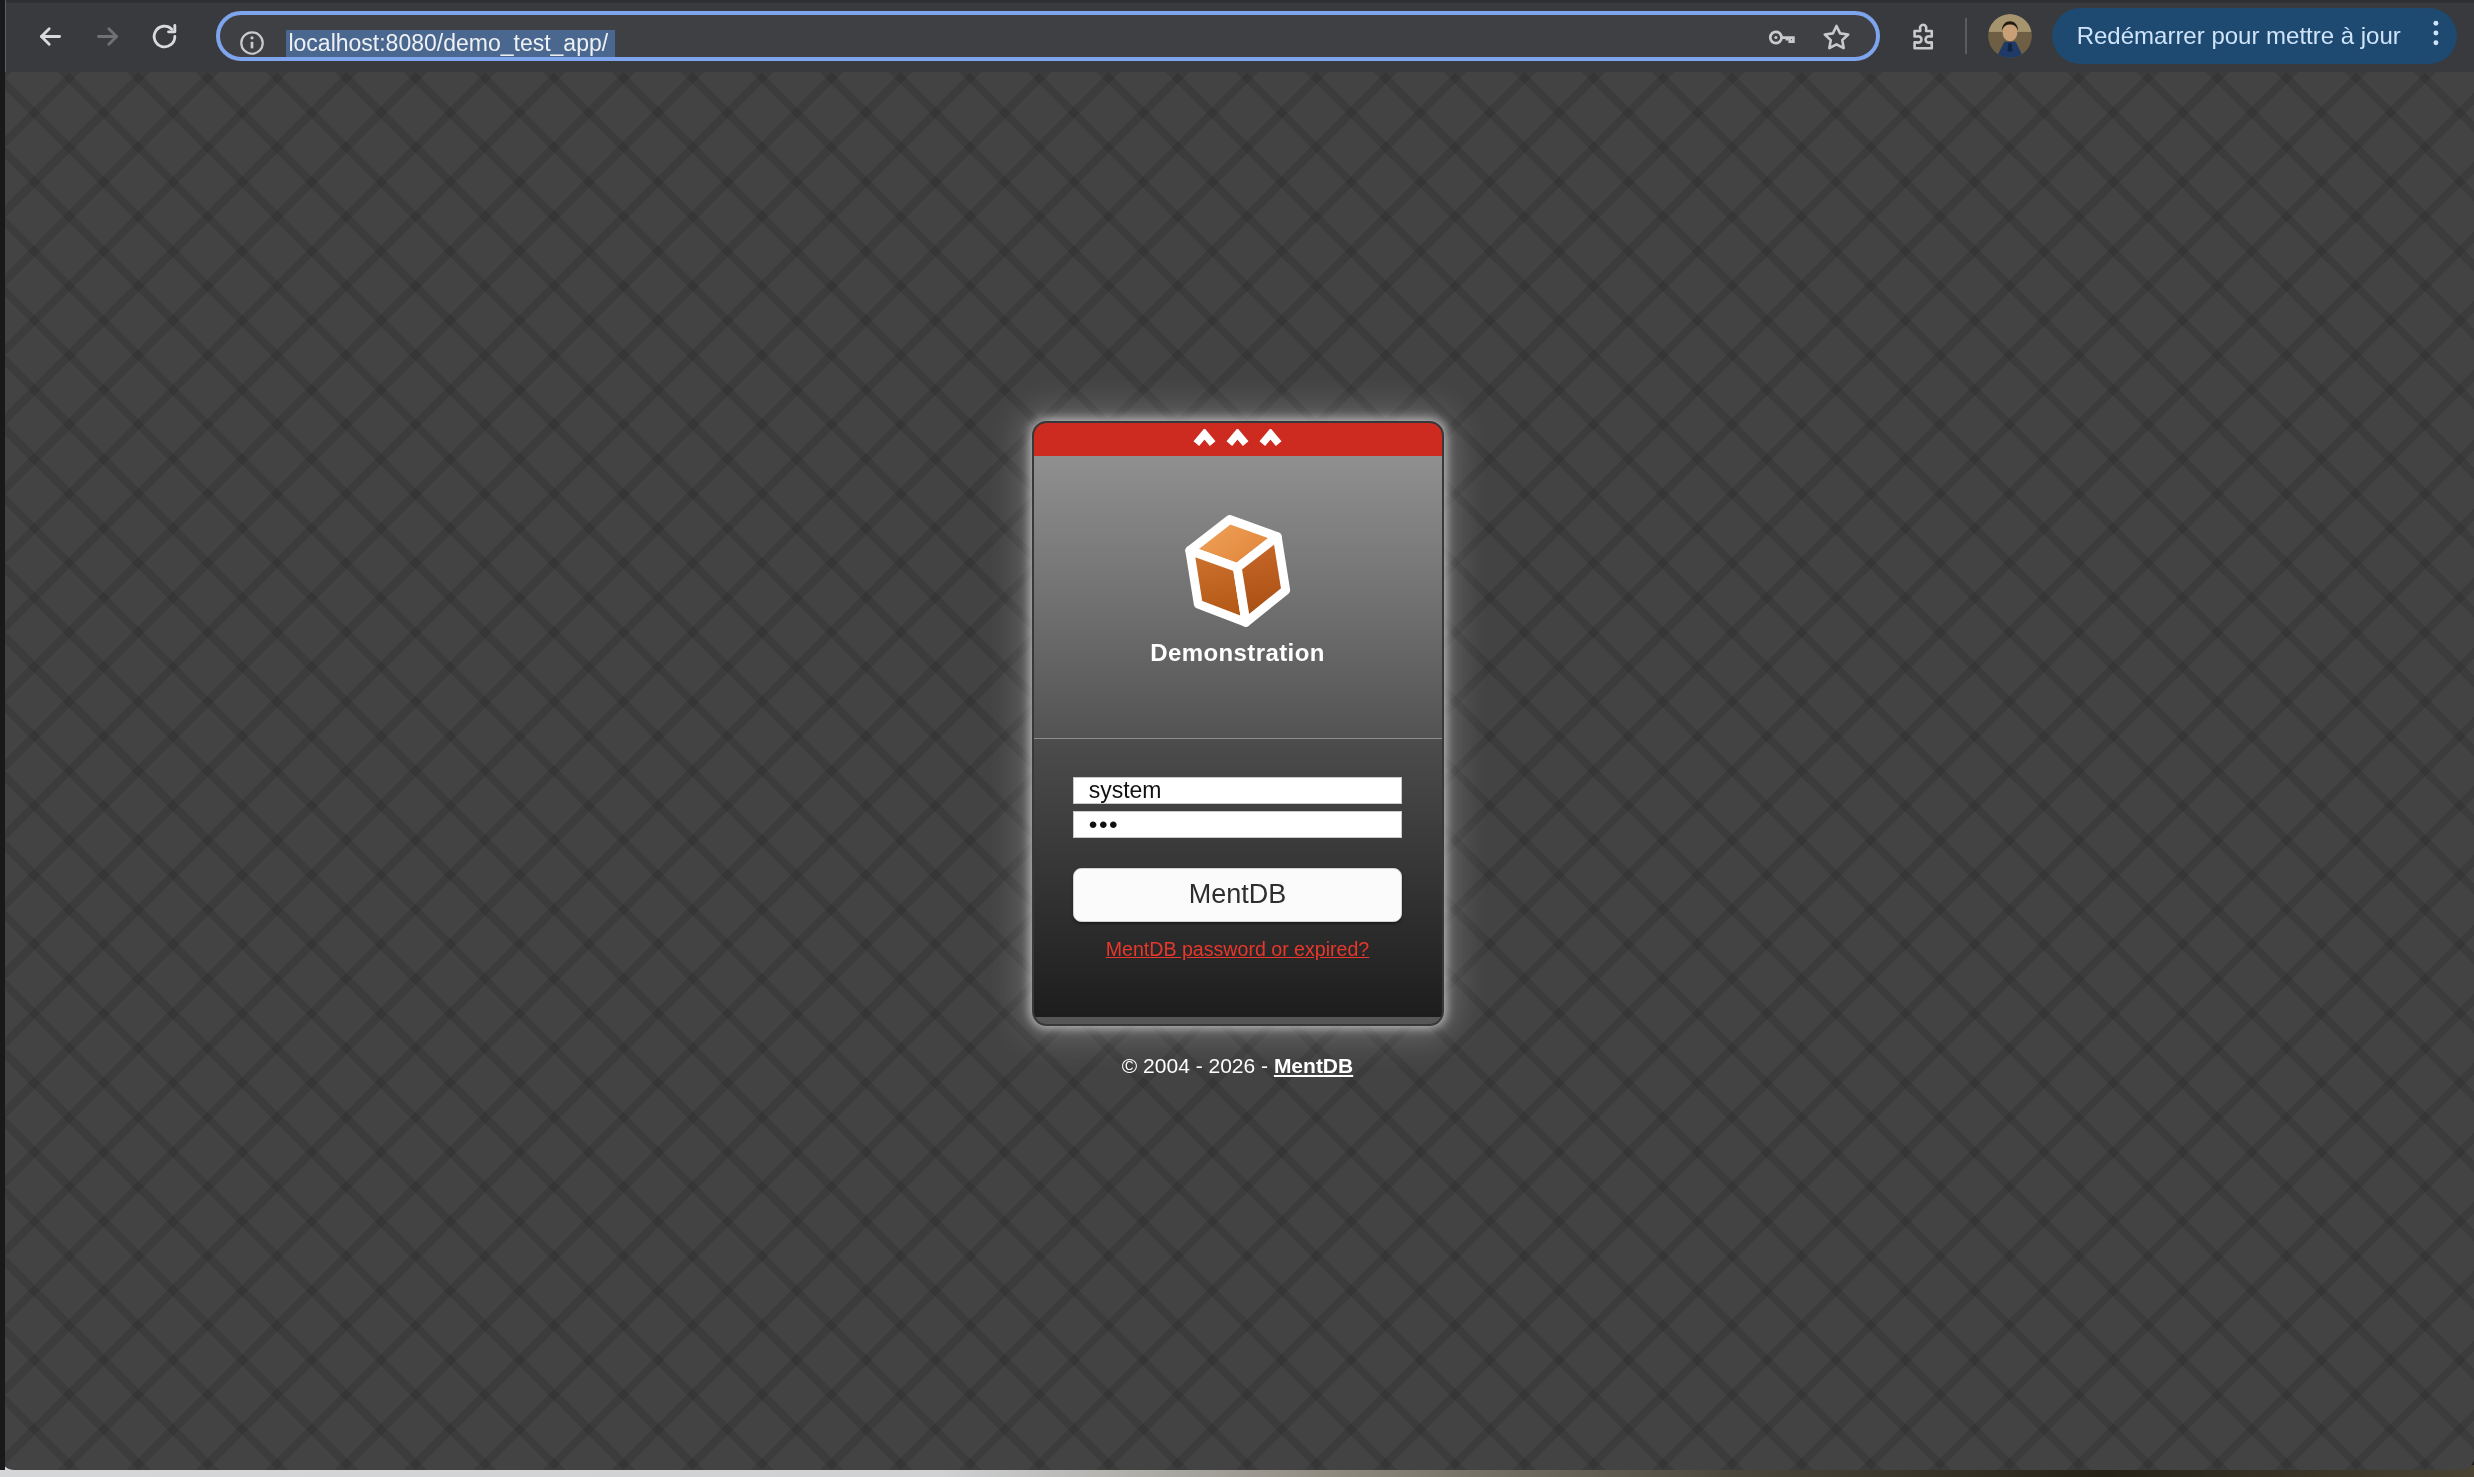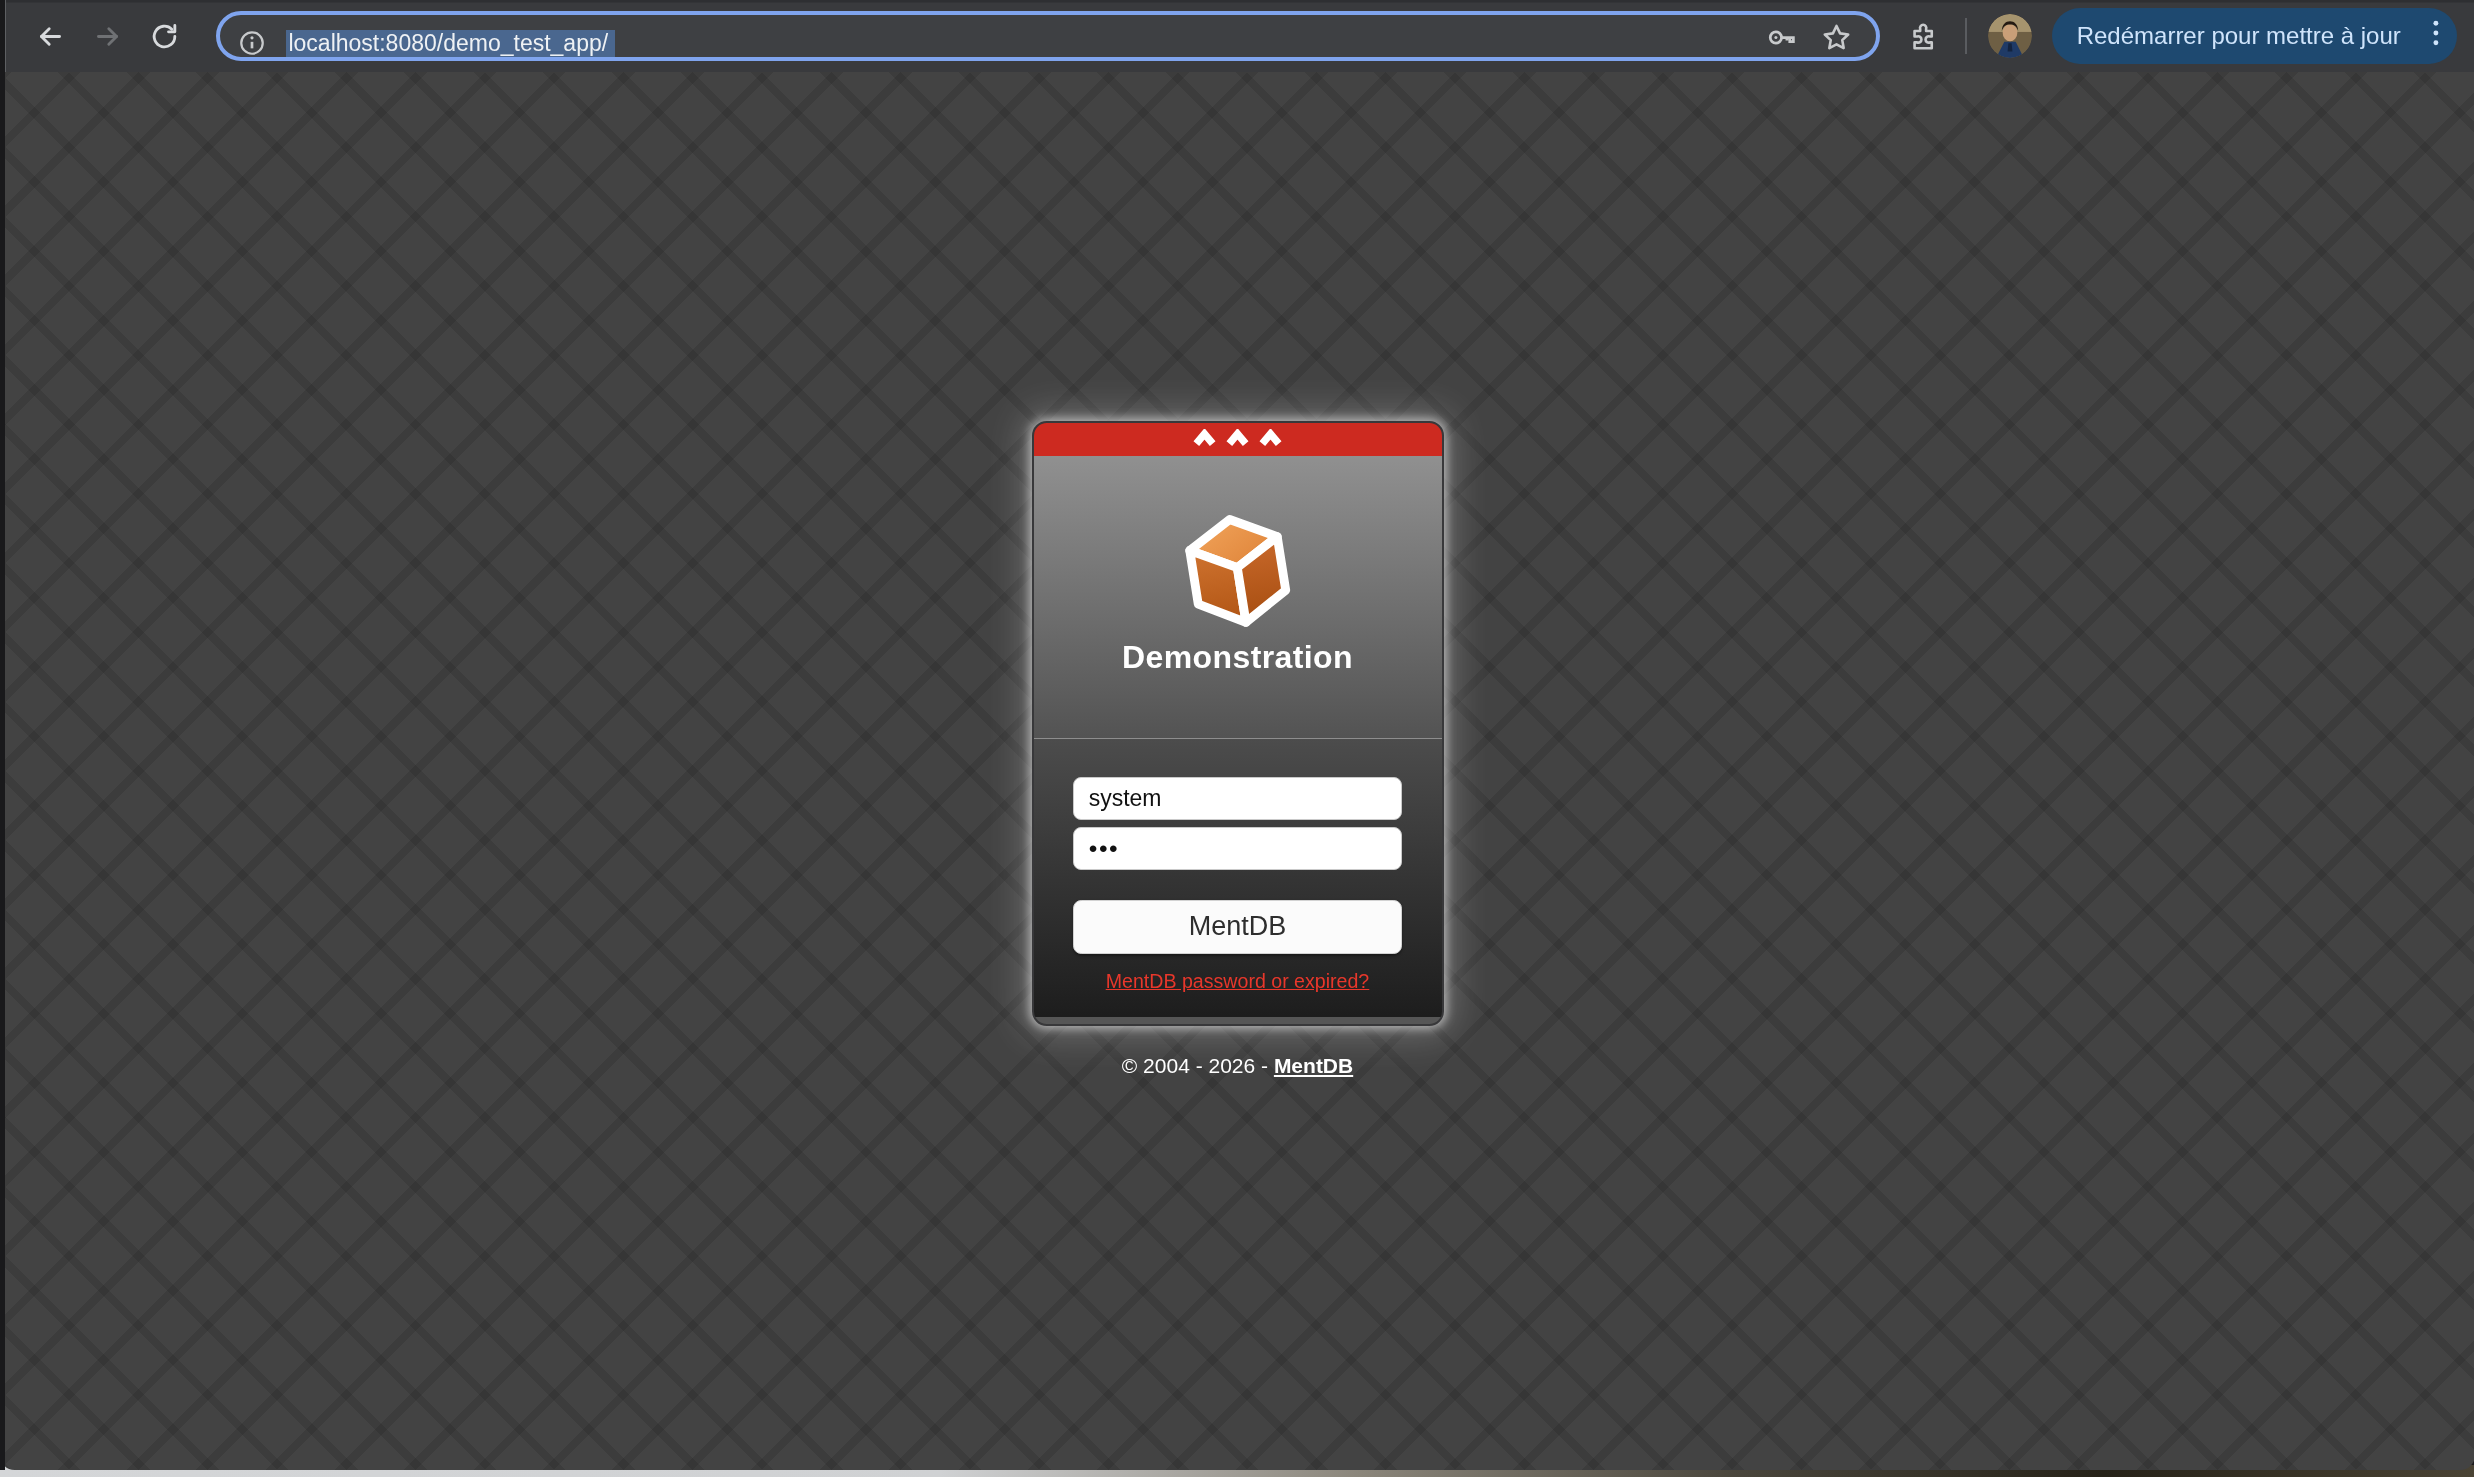--- a/index.html
+++ b/index.html
@@ -54,24 +54,24 @@
   
   .card{position:absolute;left:50%;top:349px;transform:translateX(-50%);width:412px;
         border-radius:14.7px;border:2.5px solid #38383a;overflow:hidden;background:#333;
         box-shadow:0 0 9.8px 2.5px rgba(255,255,255,.5),0 0 36px 9.8px rgba(255,255,255,.22);}
   .card-topbar{height:33px;background:var(--header-red);display:flex;align-items:center;
                justify-content:center;gap:9.8px;}
   .card-upper{height:283px;background:linear-gradient(#909090,#535353);
               display:flex;flex-direction:column;align-items:center;
               border-bottom:1.6px solid #8d8d8d;}
   .cube{margin-top:54px;width:124px;height:124px;transform:rotate(-9deg);}
-  .card-title{margin-top:4.9px;font-size:32px;font-weight:bold;color:#ffffff;letter-spacing:0.4px;}
+  .card-title{margin-top:4.9px;font-size:24px;font-weight:bold;color:#ffffff;letter-spacing:0.4px;}
   .card-lower{height:278px;background:linear-gradient(#4c4c4c,#1d1d1d);
               display:flex;flex-direction:column;align-items:center;padding-top:38px;}
-  .field{width:329px;height:43px;border-radius:8px;border:0.8px solid #c9c9c9;background:#fff;
+  .field{width:329px;height:27px;border-radius:0;border:0.8px solid #c9c9c9;background:#fff;
          font-family:"Liberation Sans",sans-serif;font-size:23px;color:#111;
          padding:0 14.7px;margin-bottom:7.4px;outline:none;}
   .field.pwd{font-size:24.6px;letter-spacing:1.6px;}
   .login-btn{width:329px;height:54px;margin-top:22px;border-radius:8.2px;background:#fbfbfb;
              border:0.8px solid #d2d2d2;font-family:"Liberation Sans",sans-serif;
              font-size:27px;color:#2e2e2e;cursor:pointer;box-shadow:0 1.6px 2.5px rgba(0,0,0,.35);}
   .forgot{margin-top:16.4px;font-size:19.6px;color:var(--link-red);text-decoration:underline;cursor:pointer;}
   .card-bevel{height:6.5px;background:#565656;}
   .footer-copy{position:absolute;left:0;right:0;top:982px;text-align:center;
                font-size:21px;color:#ffffff;}

